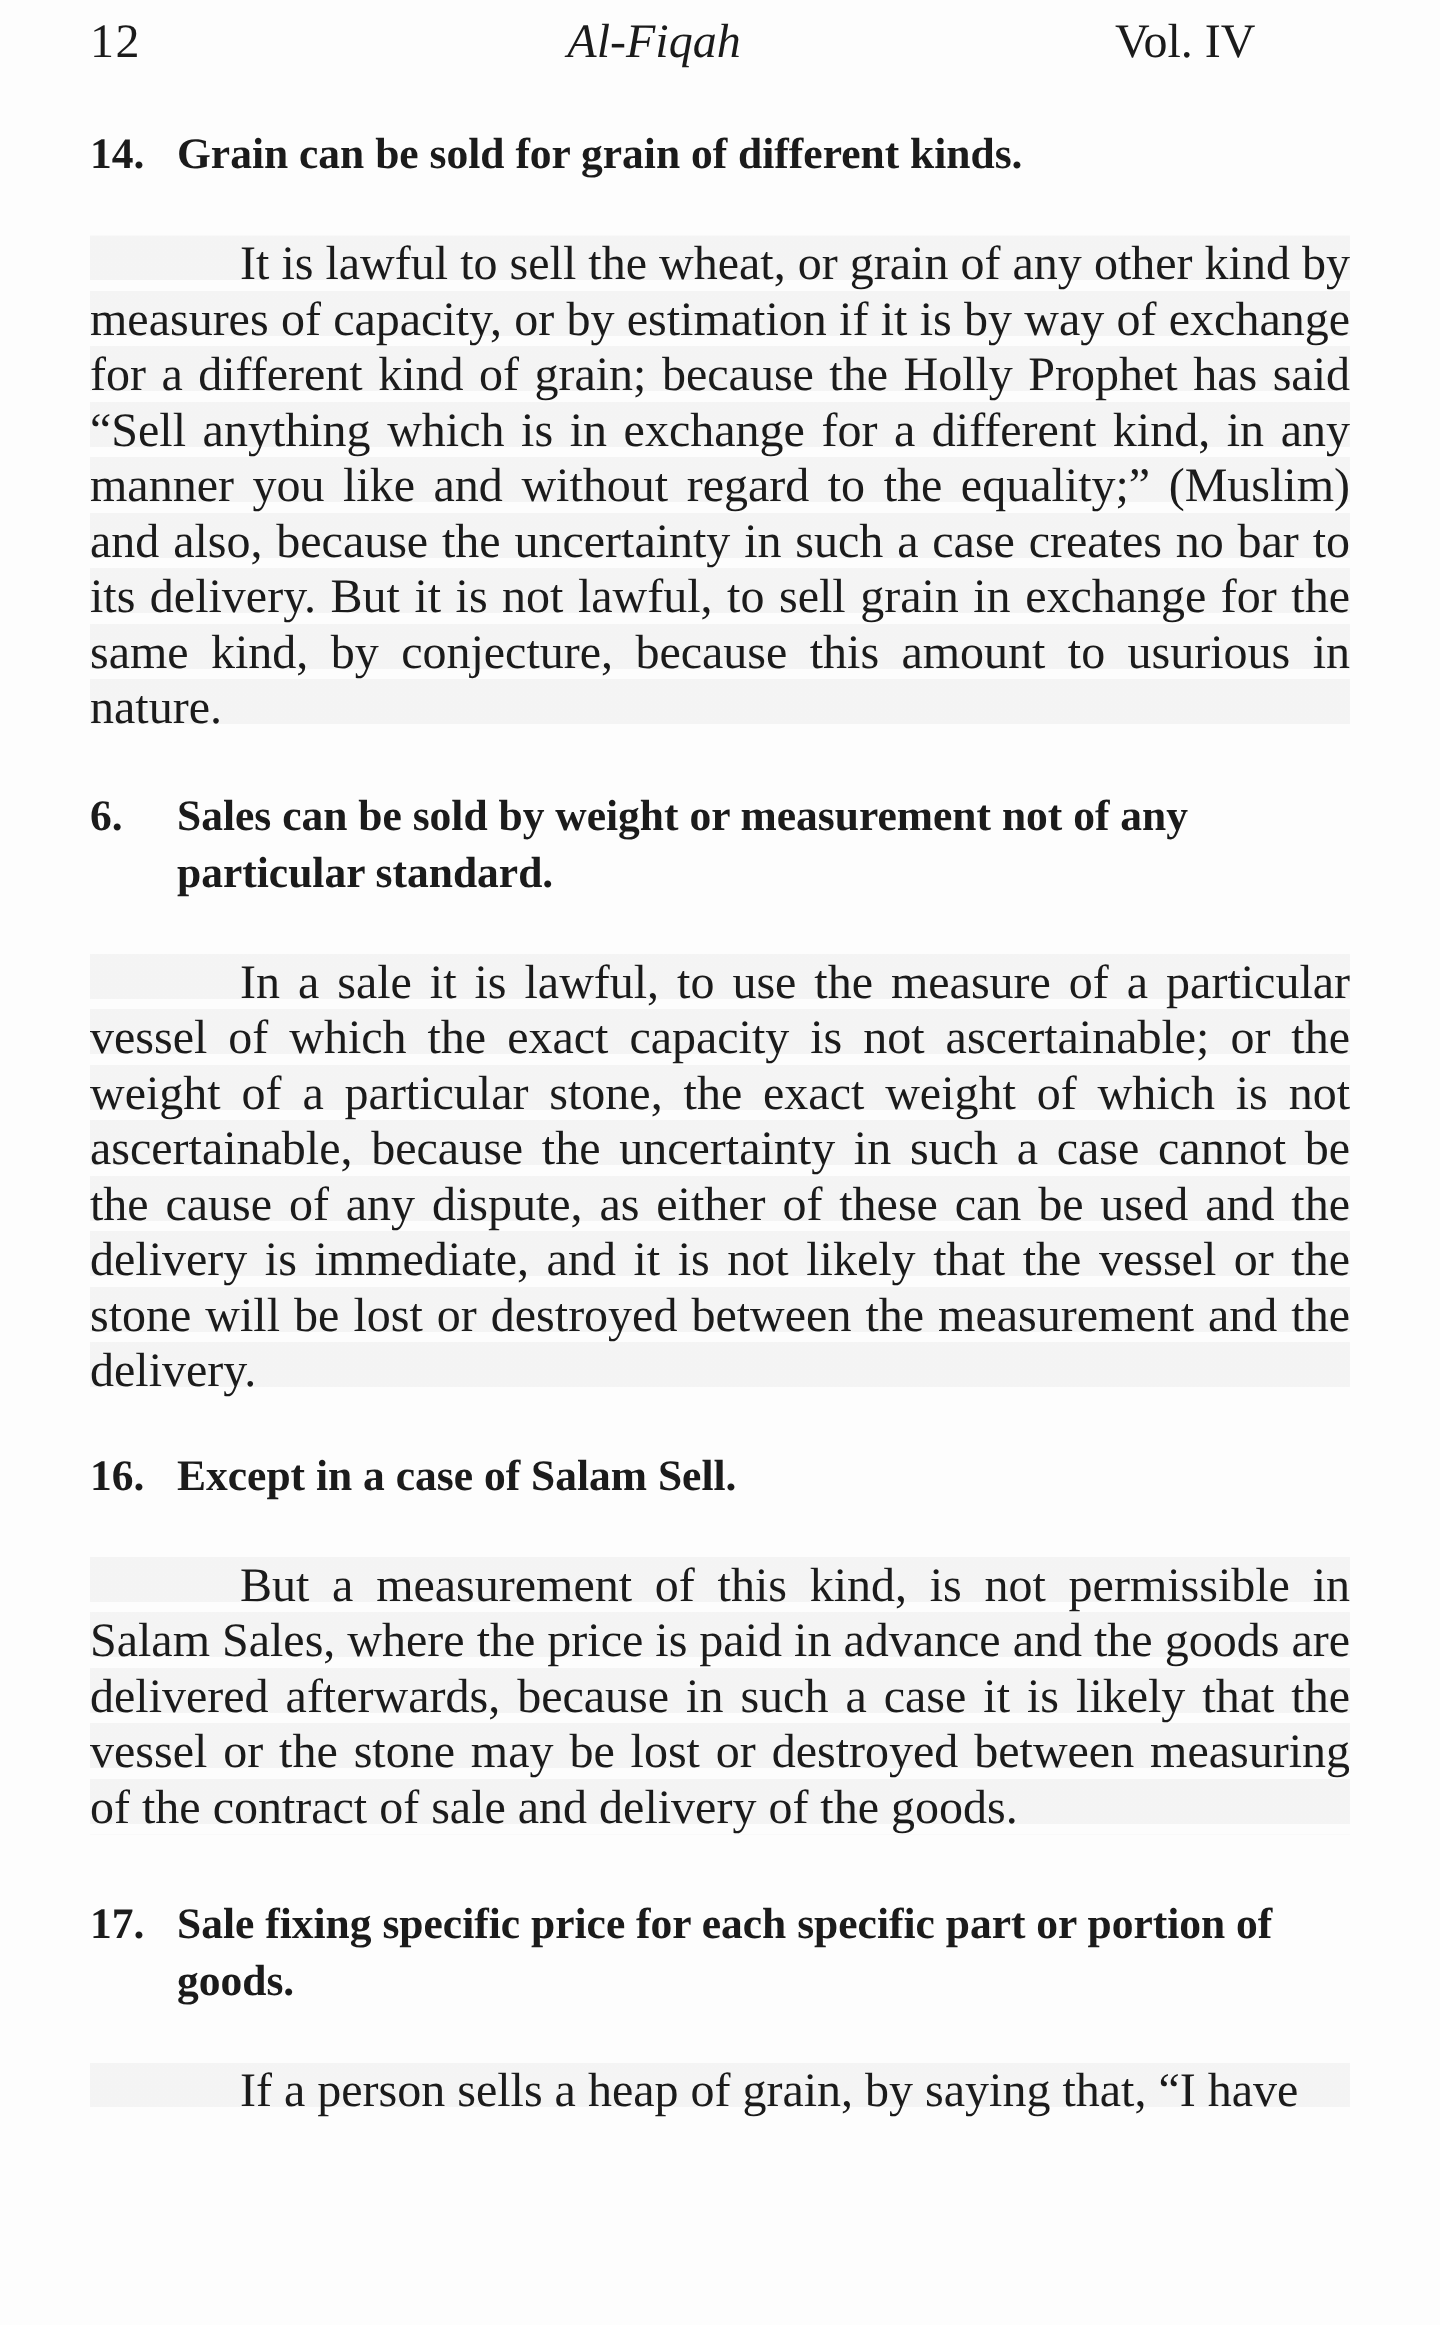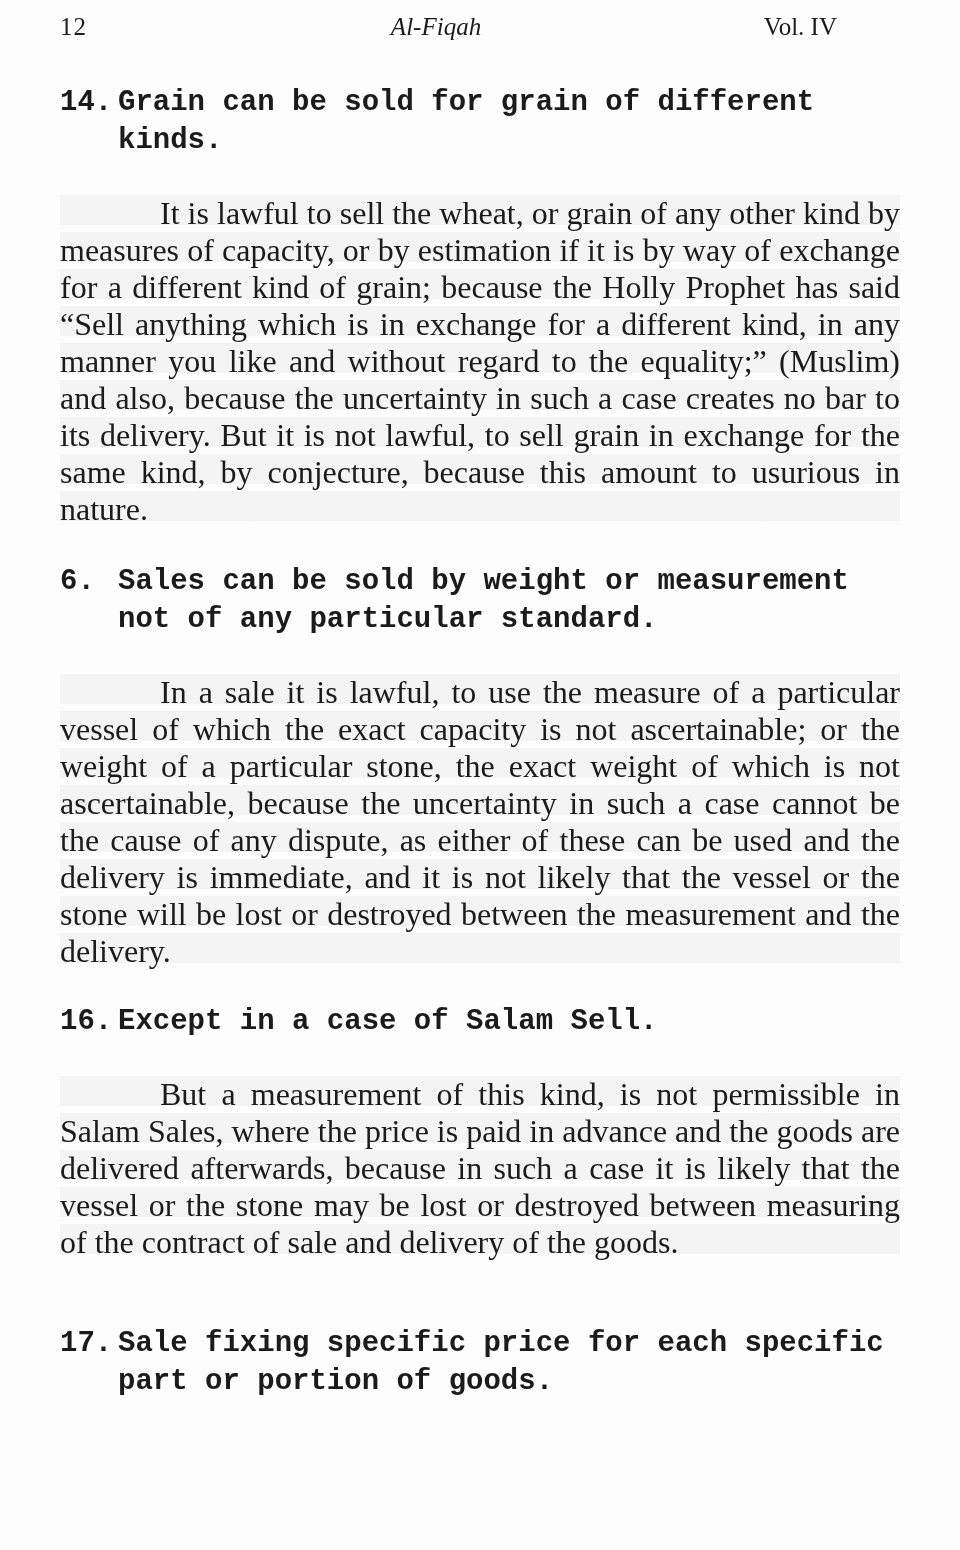--- a/index.html
+++ b/index.html
@@ -15,21 +15,21 @@
     padding: 10px 60px 0 60px;
     background: #fdfdfd;
     overflow: hidden;
     font-family: "Liberation Serif", "DejaVu Serif", serif;
     color: #1b1b1b;
   }
   
   .page-header {
     position: relative;
     height: 36px;
-    font-size: 25px;
+    font-size: 32px;
     line-height: 34px;
   }
   .page-num {
     position: absolute;
     left: 0;
     top: 0;
     letter-spacing: 1px;
   }
   .book-title {
     position: absolute;
@@ -46,21 +46,20 @@
   }
   
   .section { margin: 0; }
   .section h2 {
     margin: 0;
     font-size: 29px;
     line-height: 38px;
     font-weight: bold;
     padding-left: 58px;
     text-align: left;
-    font-family: Liberation Mono, monospace;
   }
   .section h2 .num {
     display: inline-block;
     width: 58px;
     margin-left: -58px;
   }
   .section p {
     margin: 35px 0 0 0;
     font-size: 32px;
     line-height: 37px;
@@ -71,21 +70,21 @@
       to bottom,
       rgba(0,0,0,0.035) 0px,
       rgba(0,0,0,0.035) 30px,
       rgba(0,0,0,0.0) 30px,
       rgba(0,0,0,0.0) 37px
     );
   }
   .sec-0 { margin-top: 38px; }
   .sec-1 { margin-top: 35px; }
   .sec-2 { margin-top: 33px; }
-  .sec-3 { margin-top: 64px; }
+  .sec-3 { margin-top: 41px; }
 </style>
 </head>
 <body>
 
 <div class="page">
 
   <header class="page-header">
     <span class="page-num">12</span>
     <span class="book-title">Al-Fiqah</span>
     <span class="volume">Vol. IV</span>
@@ -109,15 +108,16 @@
     <h2>
       <span class="num">16.</span><span>Except in a case of Salam Sell.</span>
     </h2>
     <p>But a measurement of this kind, is not permissible in Salam Sales, where the price is paid in advance and the goods are delivered afterwards, because in such a case it is likely that the vessel or the stone may be lost or destroyed between measuring of the contract of sale and delivery of the goods.</p>
   </section>
 
   <section class="section sec-3">
     <h2>
       <span class="num">17.</span><span>Sale fixing specific price for each specific part or portion of goods.</span>
     </h2>
+    <p>If a person sells a heap of grain, by saying that, “I have</p>
   </section>
 
 </div>
 
 </body></html>

